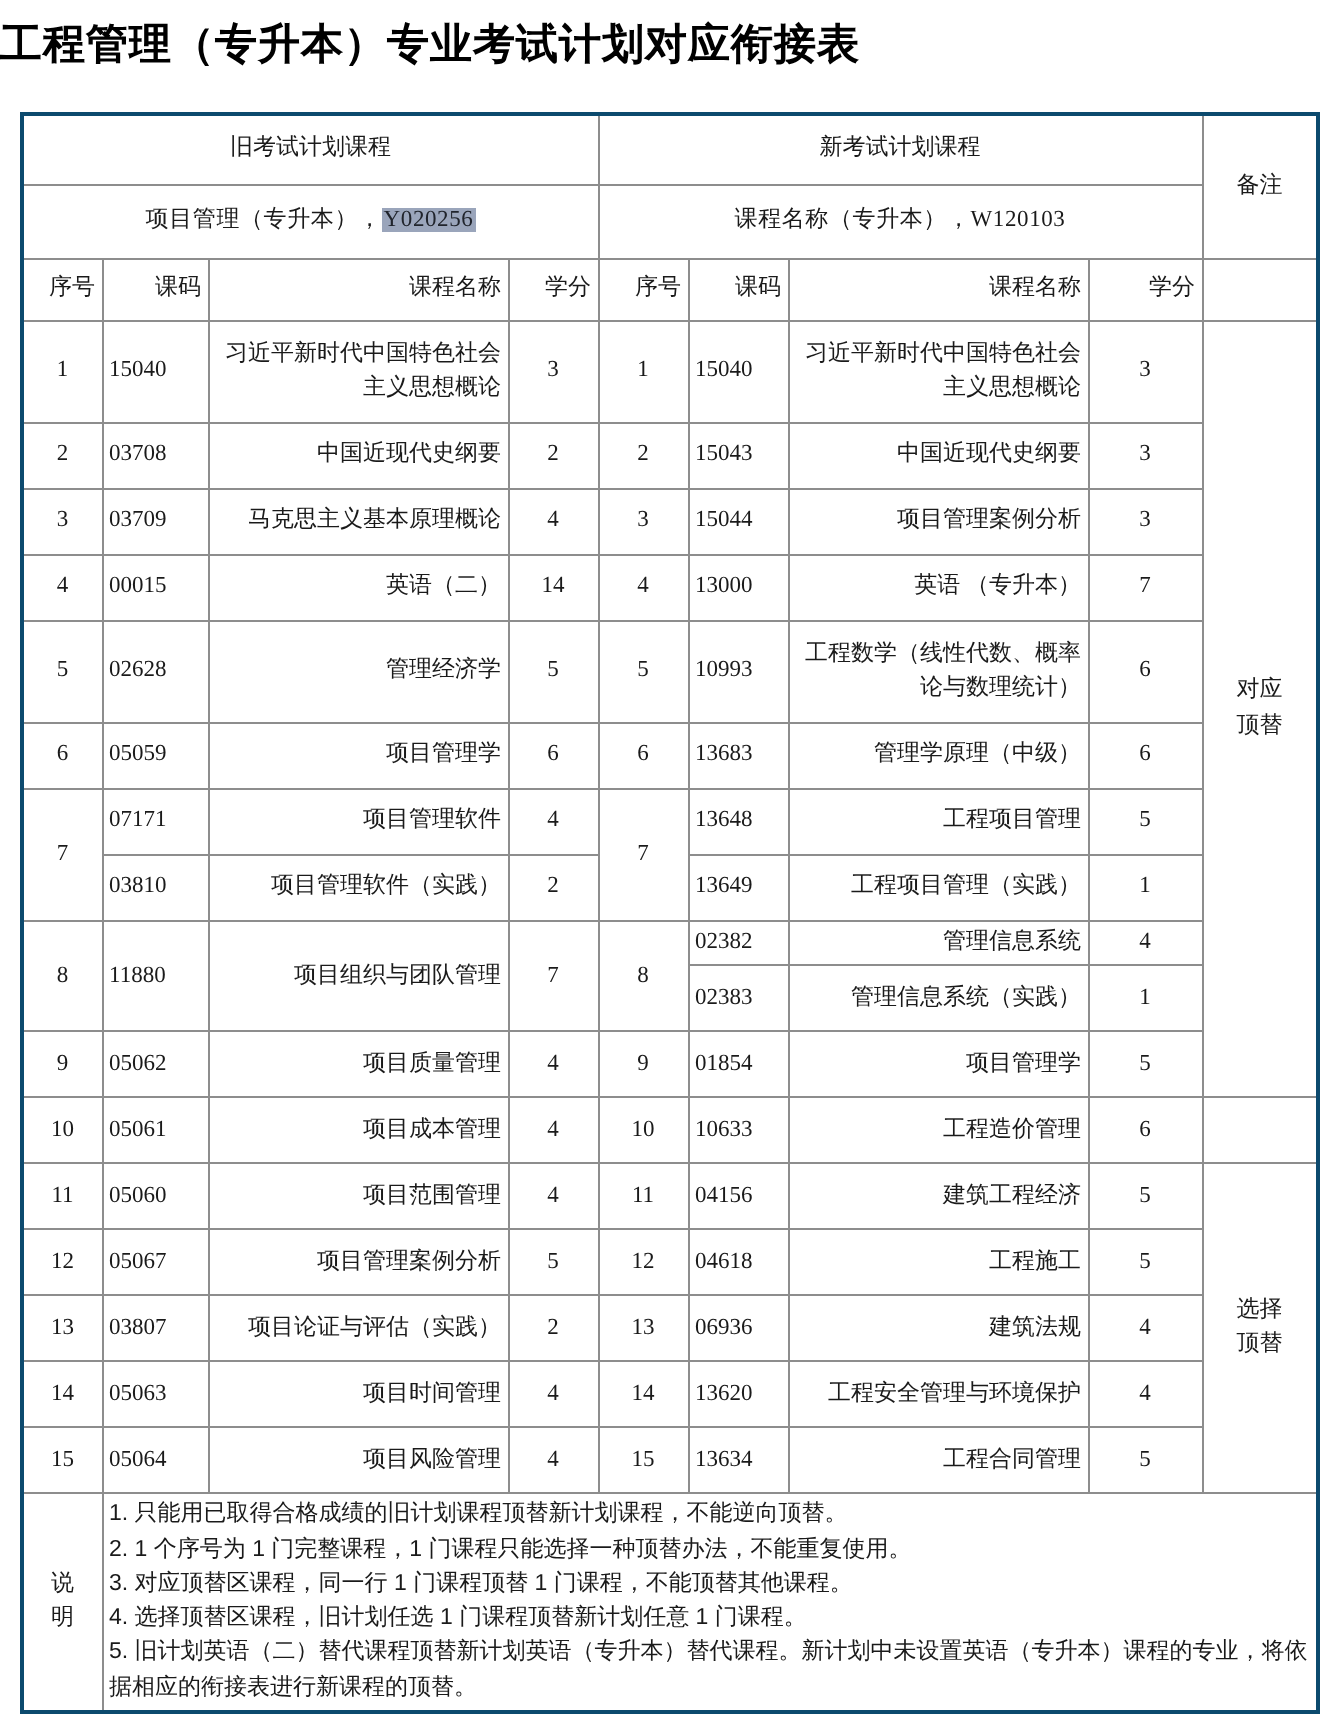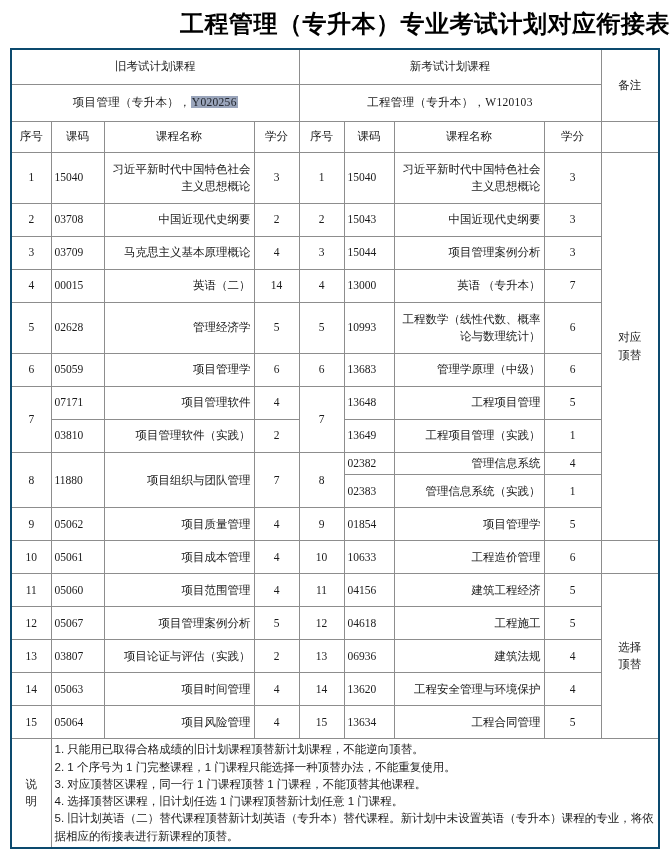--- a/index.html
+++ b/index.html
@@ -14,27 +14,27 @@
     color: #1a1a1a;
     overflow: hidden;
   }
   .page {
     width: 670px;
     height: 864px;
     position: relative;
     box-sizing: border-box;
   }
   .doc-title {
-    text-align: right;
+    text-align: left;
     font-family: "Liberation Serif", "DejaVu Serif", serif;
     font-weight: bold;
-    font-size: 24px;
+    font-size: 21px;
     letter-spacing: 0.5px;
     padding-top: 8px;
-    padding-bottom: 8px;
+    padding-bottom: 20px;
     color: #000;
   }
   table.main {
     border-collapse: collapse;
     width: 648px;
     margin: 0 auto;
     table-layout: fixed;
     border: 2px solid #0c4a6e;
   }
   table.main td {
@@ -54,21 +54,21 @@
   .hdr-plan {
     text-align: center;
     font-size: 12.5px;
     height: 32px;
   }
   .hdr-remark {
     text-align: center;
     font-size: 12.5px;
   }
   .colhdr {
-    text-align: center;
+    text-align: right;
     font-size: 12px;
     height: 26px;
   }
   .num { text-align: center; font-size: 11.5px; }
   .code { text-align: left; font-size: 11.5px; }
   .cname { text-align: right; padding-left: 5px; font-size: 11.5px; }
   .credit { text-align: center; font-size: 11.5px; }
   .remark-cell {
     text-align: center;
     font-size: 11.5px;
@@ -130,21 +130,21 @@
       <tr>
         <td class="hdr-group" colspan="4">旧考试计划课程</td>
         <td class="hdr-group" colspan="4">新考试计划课程</td>
         <td class="hdr-remark" rowspan="2">备注</td>
       </tr>
 
       <tr>
         <td class="hdr-plan plan-name" colspan="4">
           <span>项目管理（专升本），</span><span class="highlight mono-code">Y020256</span>
         </td>
-        <td class="hdr-plan plan-name" colspan="4">工程管理（专升本），W120103</td>
+        <td class="hdr-plan plan-name" colspan="4">课程名称（专升本），W120103</td>
       </tr>
 
       <tr>
         <td class="colhdr">序号</td>
         <td class="colhdr">课码</td>
         <td class="colhdr">课程名称</td>
         <td class="colhdr">学分</td>
         <td class="colhdr">序号</td>
         <td class="colhdr">课码</td>
         <td class="colhdr">课程名称</td>

